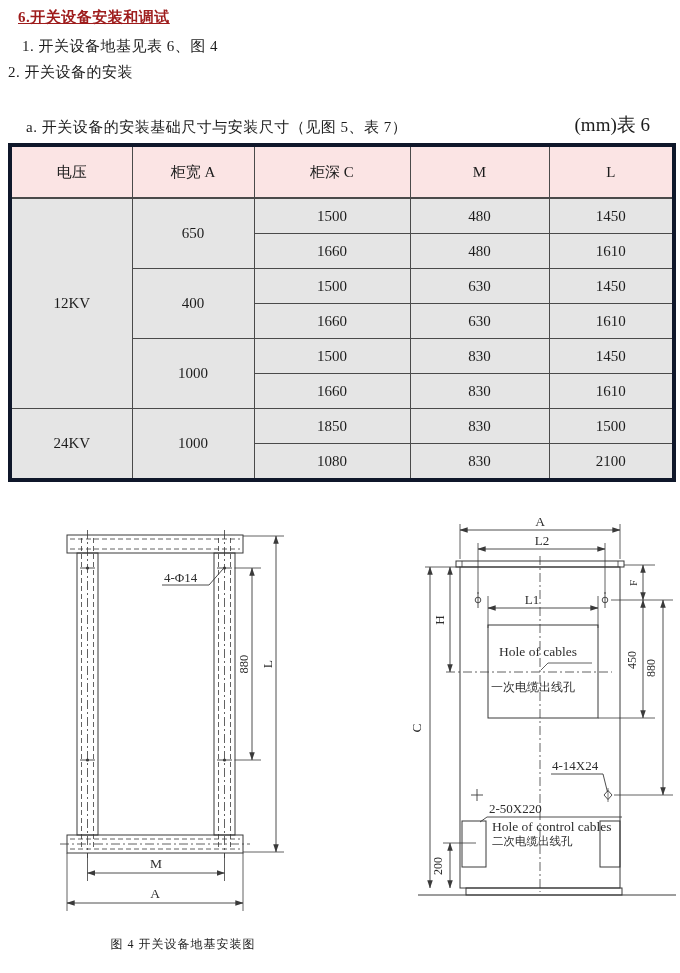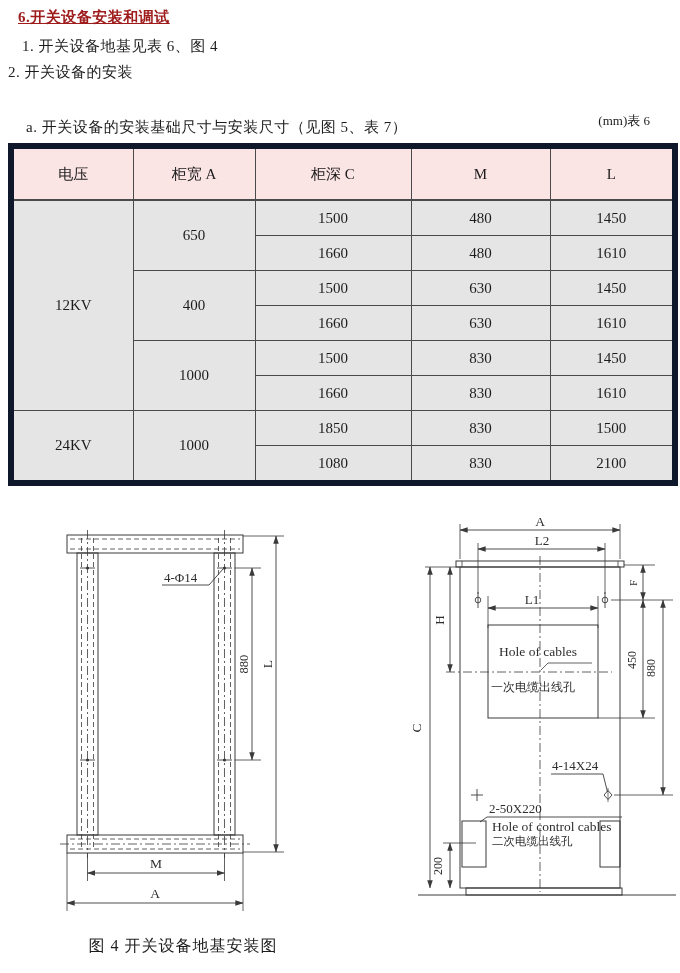--- a/index.html
+++ b/index.html
@@ -8,33 +8,33 @@
     font-family:"Liberation Serif","DejaVu Serif",serif;color:#1c1c1c;border-radius:25px;
   }
   .doc-title{
     position:absolute;left:18px;top:8px;font-size:15px;font-weight:bold;
     color:#9e1c1c;text-decoration:underline;letter-spacing:.5px;
   }
   .doc-line{position:absolute;font-size:15px;letter-spacing:.5px;text-align:center;}
   .line1{left:22px;top:37px;}
   .line2{left:8px;top:63px;}
   .line3{left:26px;top:89px;margin-top:29px;}
-  .table-note{position:absolute;top:112px;right:30px;font-size:13px;}
+  .table-note{position:absolute;top:112px;right:30px;font-size:19px;}
   table.dim{
     position:absolute;left:8px;top:143px;width:664px;
-    border-collapse:collapse;border:6px solid #0f172a;table-layout:fixed;
+    border-collapse:collapse;border:4px solid #0f172a;table-layout:fixed;
   }
   table.dim th,table.dim td{
     border:1px solid #4a4a4a;text-align:center;vertical-align:middle;
     font-size:15px;font-weight:normal;padding:0;
   }
   table.dim thead th{background:#fbe4e4;height:50px;border-bottom:2px solid #4a4a4a;}
   table.dim tbody td{height:34px;background:#e5e5e5;}
   .figs{position:absolute;left:0;top:505px;}
-  .fig-caption{position:absolute;top:936px;width:240px;text-align:center;font-size:16px;letter-spacing:1px;}
+  .fig-caption{position:absolute;top:936px;width:240px;text-align:center;font-size:12px;letter-spacing:1px;}
   .cap4{left:63px;}
   .cap5{left:427px;}
   svg text{font-family:"Liberation Serif","DejaVu Serif",serif;fill:#2e2e2e;}
 </style>
 </head>
 <body>
 
 <div class="page">
 
   <div class="doc-title">6.开关设备安装和调试</div>

